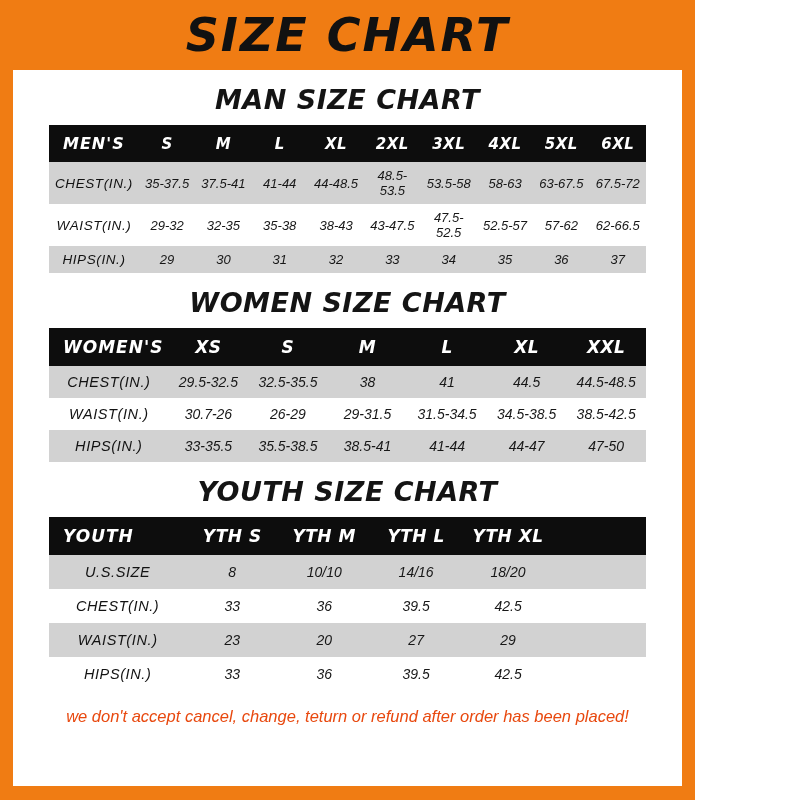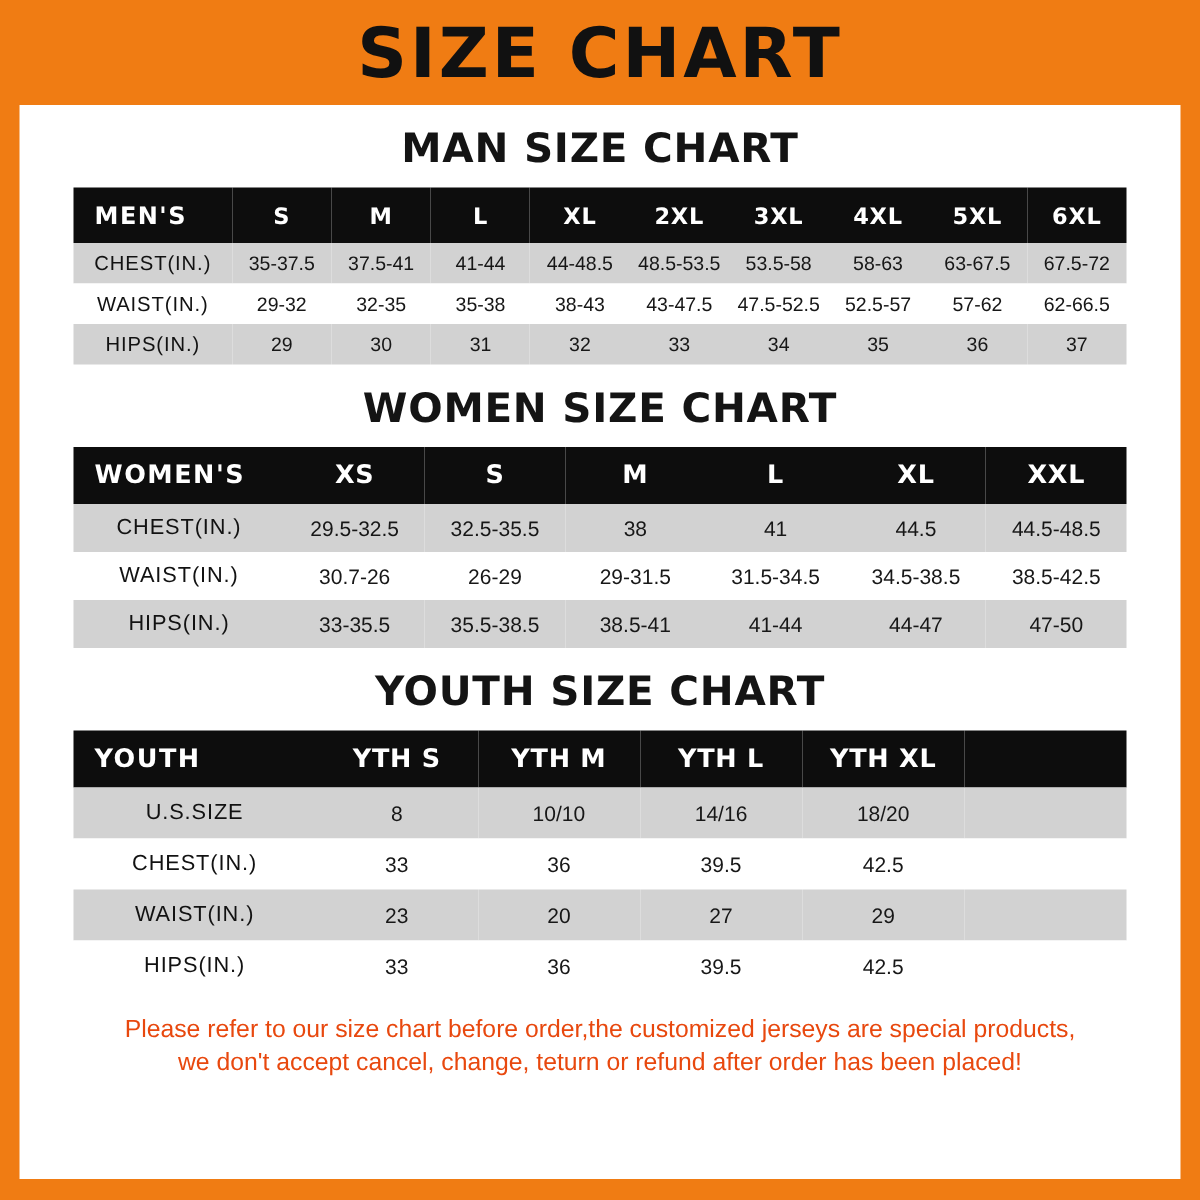--- a/index.html
+++ b/index.html
@@ -8,26 +8,27 @@
     padding: 0;
   }
   body {
     width: 800px;
     height: 800px;
     background: #ffffff;
     font-family: "Liberation Sans", sans-serif;
     overflow: hidden;
   }
   .page {
-    width: 800px;
+    width: 695px;
     height: 800px;
     position: relative;
     background: #ffffff;
     border-left: 13px solid #f07c13;
     border-right: 13px solid #f07c13;
+    font-style: italic;
   }
   .header-band {
     background: #f07c13;
     height: 70px;
     display: flex;
     align-items: center;
     justify-content: center;
     margin: 0 -13px;
   }
   .header-title {
@@ -304,18 +305,17 @@
           <td>36</td>
           <td>39.5</td>
           <td>42.5</td>
           <td></td>
         </tr>
       </tbody>
     </table>
   </div>
 
   <div class="footer-note">
-    <div>Please refer to our size chart before order,the customized jerseys are special products,</div>
     <div>we don't accept cancel, change, teturn or refund after order has been placed!</div>
   </div>
 
   <div class="bottom-band"></div>
 </div>
 
 </body></html>

